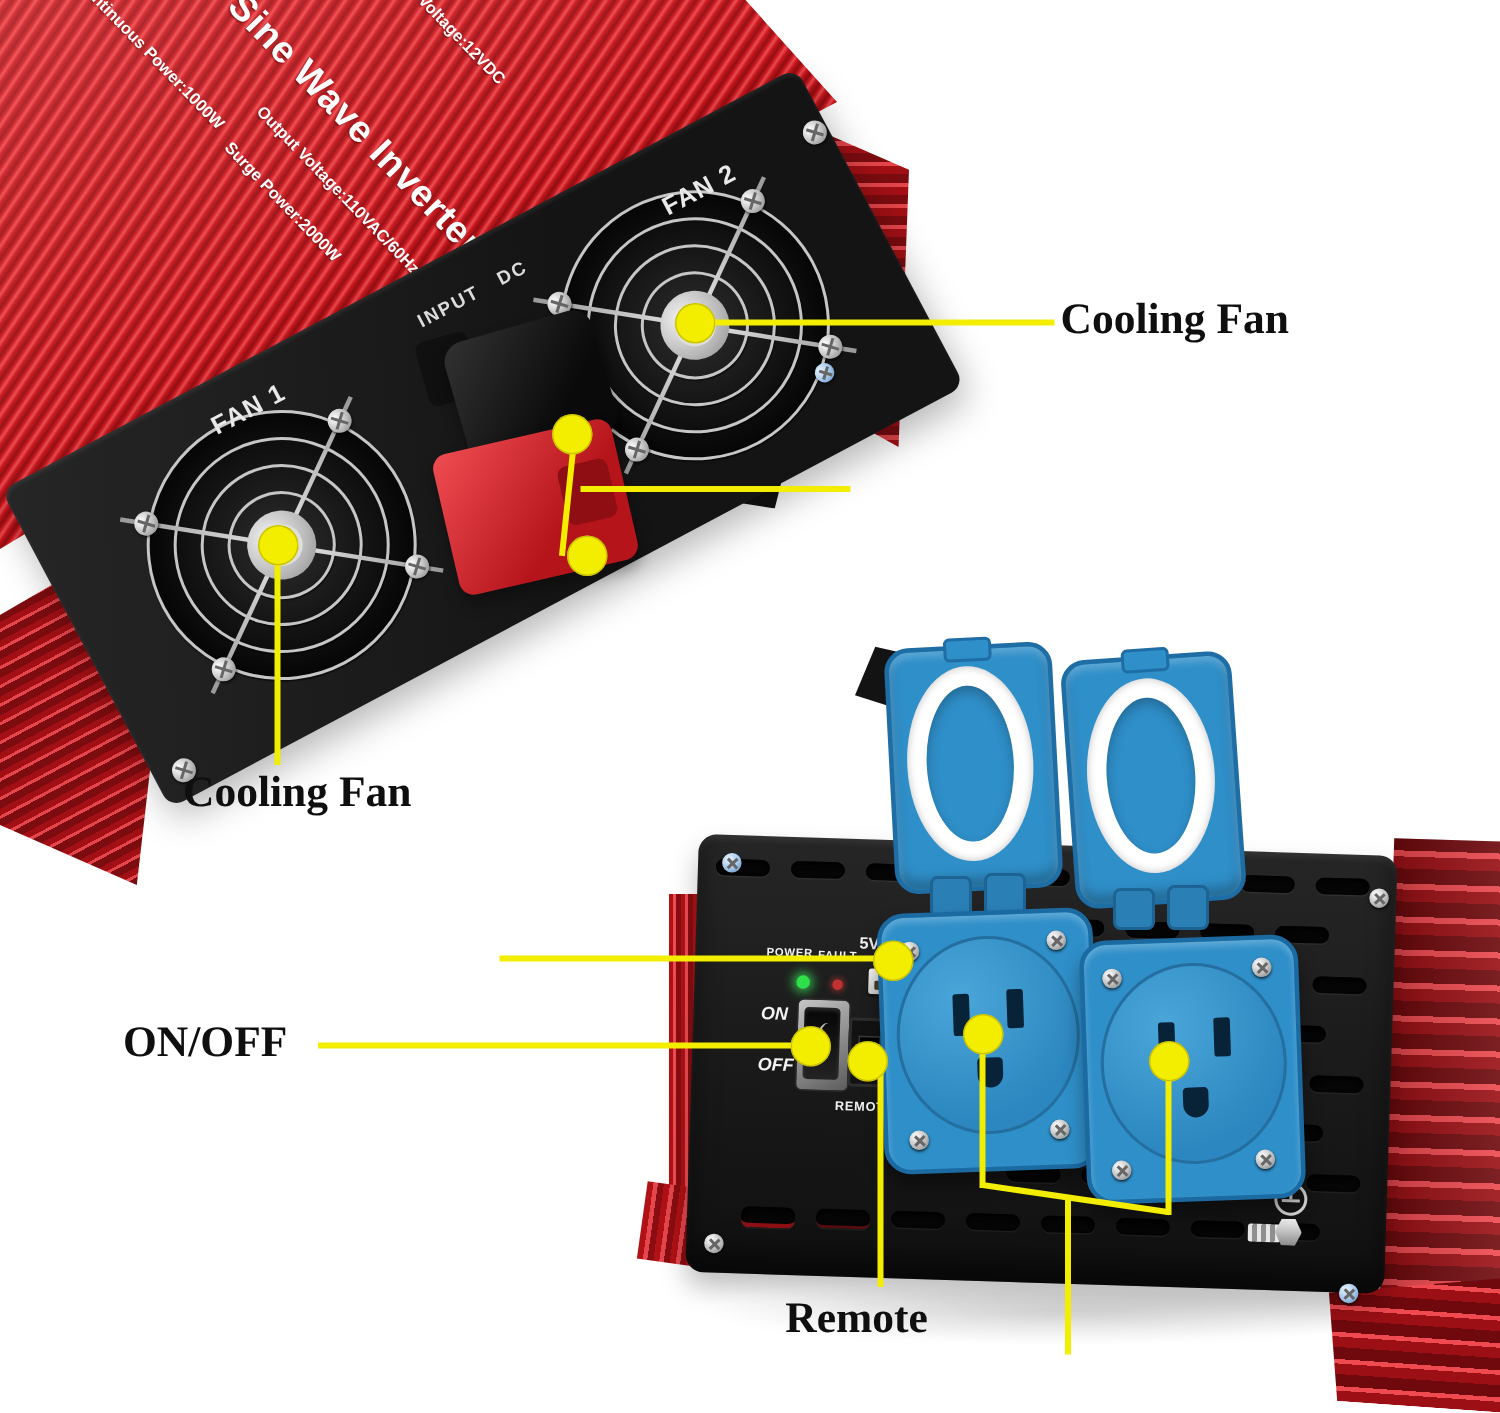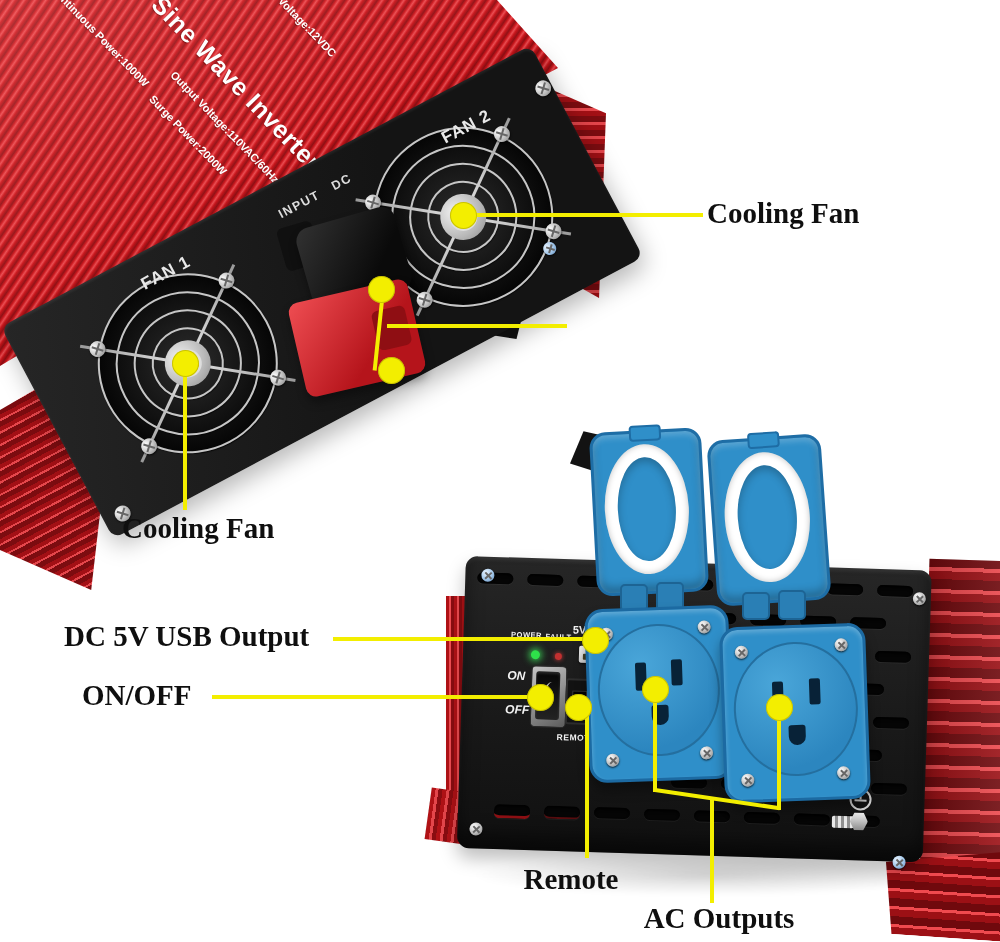--- a/index.html
+++ b/index.html
@@ -359,17 +359,15 @@
   <div class="ydot" style="left:368px;top:276px;"></div>
   <div class="ydot" style="left:378px;top:357px;"></div>
   <div class="ydot" style="left:582px;top:627px;"></div>
   <div class="ydot" style="left:527px;top:684px;"></div>
   <div class="ydot" style="left:565px;top:694px;"></div>
   <div class="ydot" style="left:642px;top:676px;"></div>
   <div class="ydot" style="left:766px;top:694px;"></div>
 
   <div class="callout-label" style="left:707px;top:198px;">Cooling Fan</div>
   <div class="callout-label" style="left:122px;top:513px;">Cooling Fan</div>
-  <div class="callout-label" style="left:64px;top:621px;">DC 5V USB Output</div>
   <div class="callout-label" style="left:82px;top:680px;">ON/OFF</div>
   <div class="callout-label" style="left:571px;top:864px;transform:translateX(-50%);">Remote</div>
-  <div class="callout-label" style="left:719px;top:903px;transform:translateX(-50%);">AC Outputs</div>
 </div>
 
 </body></html>

